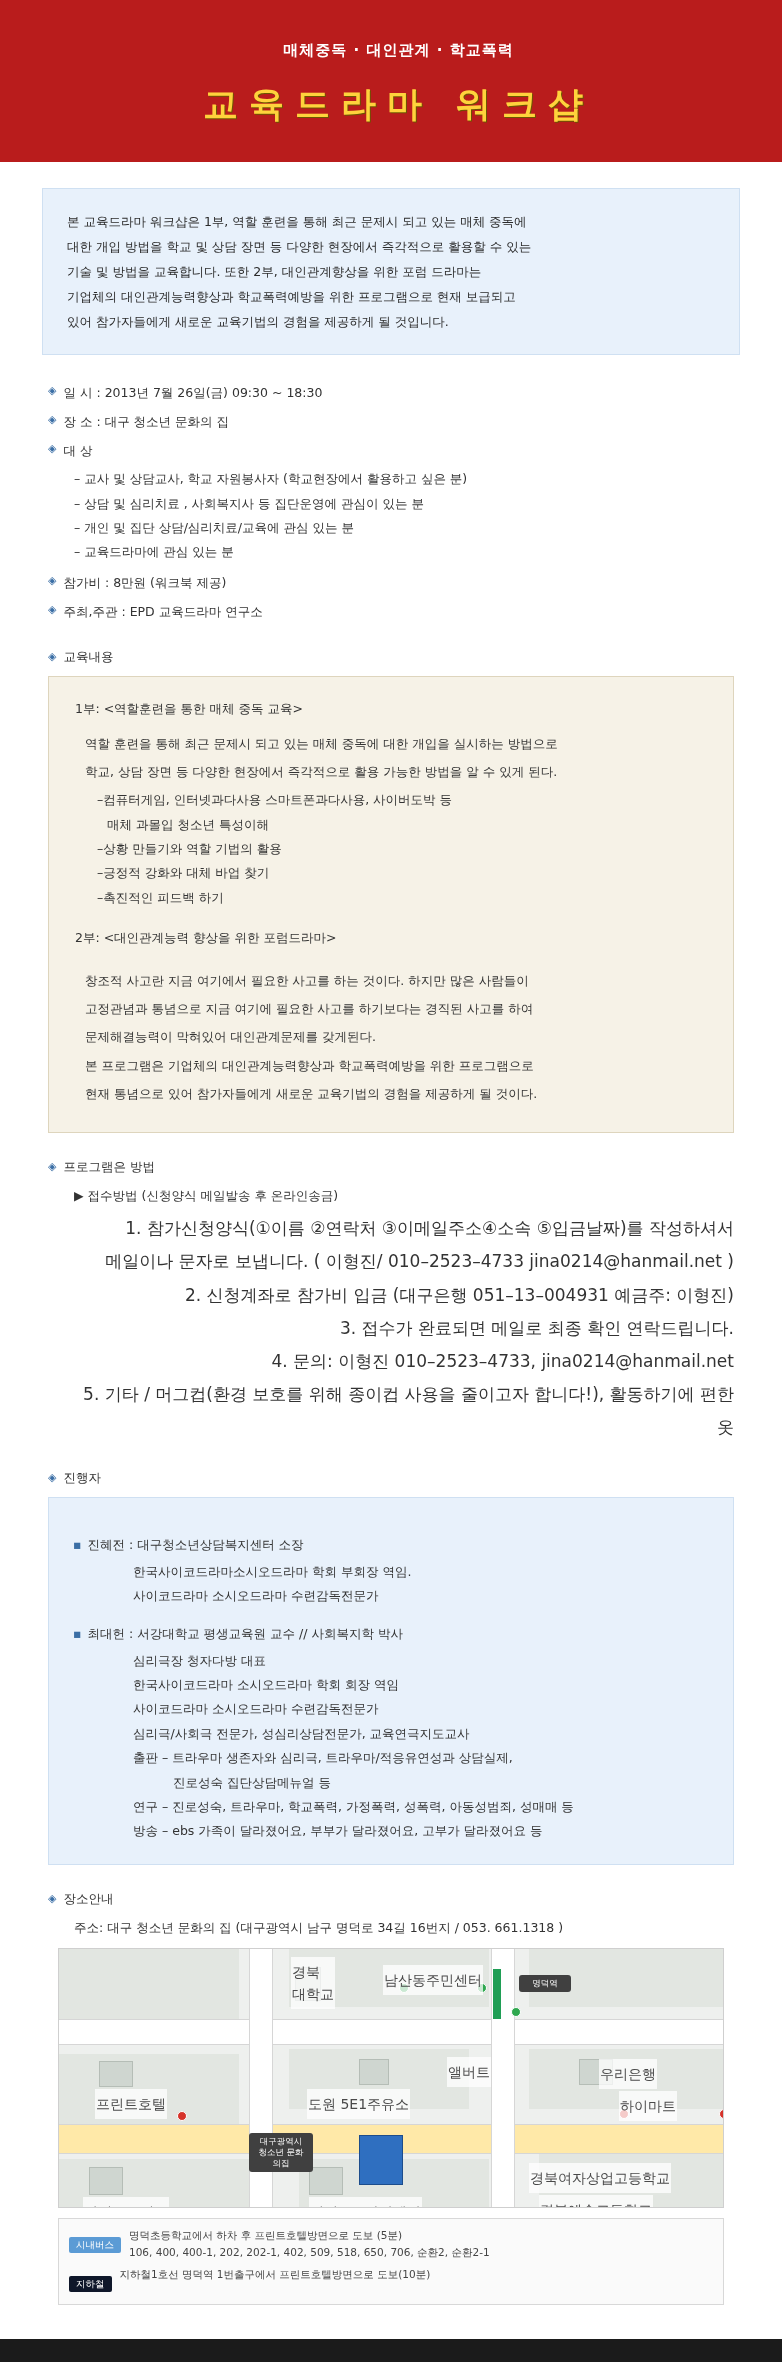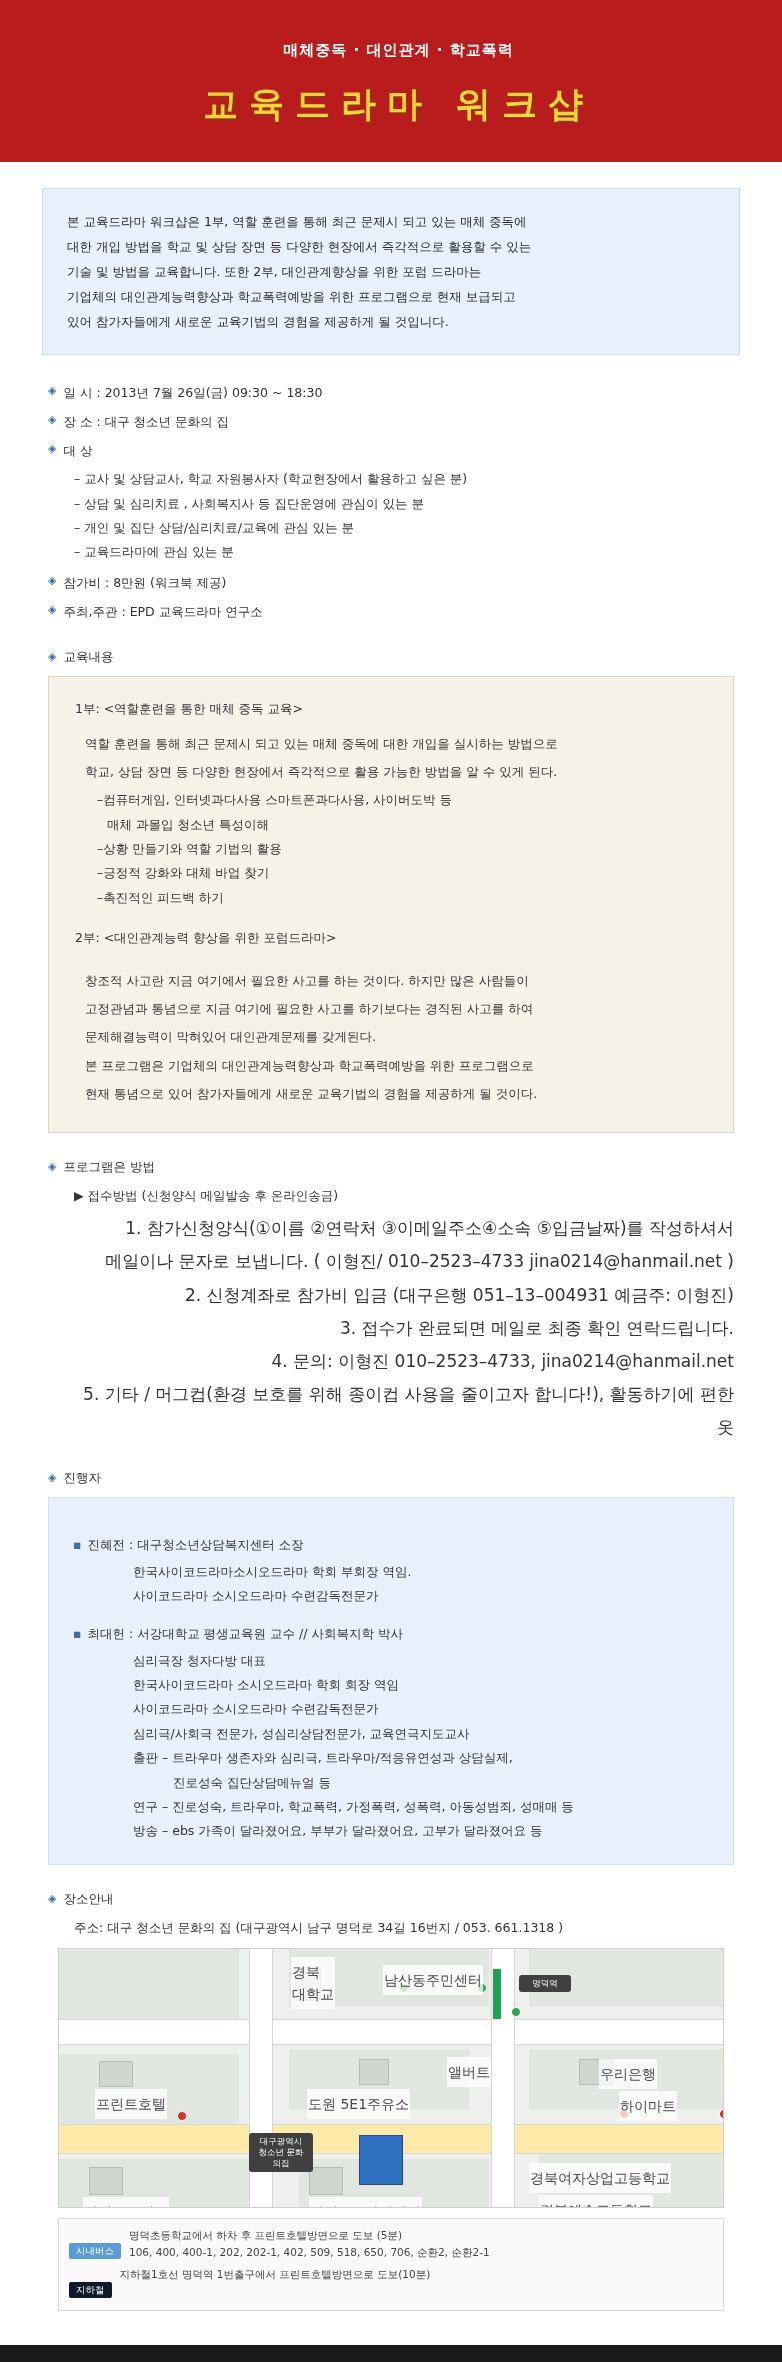--- a/index.html
+++ b/index.html
@@ -201,21 +201,21 @@
     line-height: 1.7;
   }
   .t-row { display: flex; align-items: flex-start; margin-bottom: 4px; }
   .t-tag {
     flex: 0 0 auto;
     color: #ffffff;
     font-size: 9.5px;
     padding: 0 7px;
     border-radius: 2px;
     margin-right: 8px;
-    margin-top: 16px;
+    margin-top: 10px;
   }
   .t-bus { background: #5b9bd5; }
   .t-sub { background: #0f172a; }
   .t-text { flex: 1 1 auto; color: #444; }
   
   .footer {
     margin-top: 34px;
     background: #1b1b1b;
     text-align: center;
     padding: 24px 0 26px 0;

